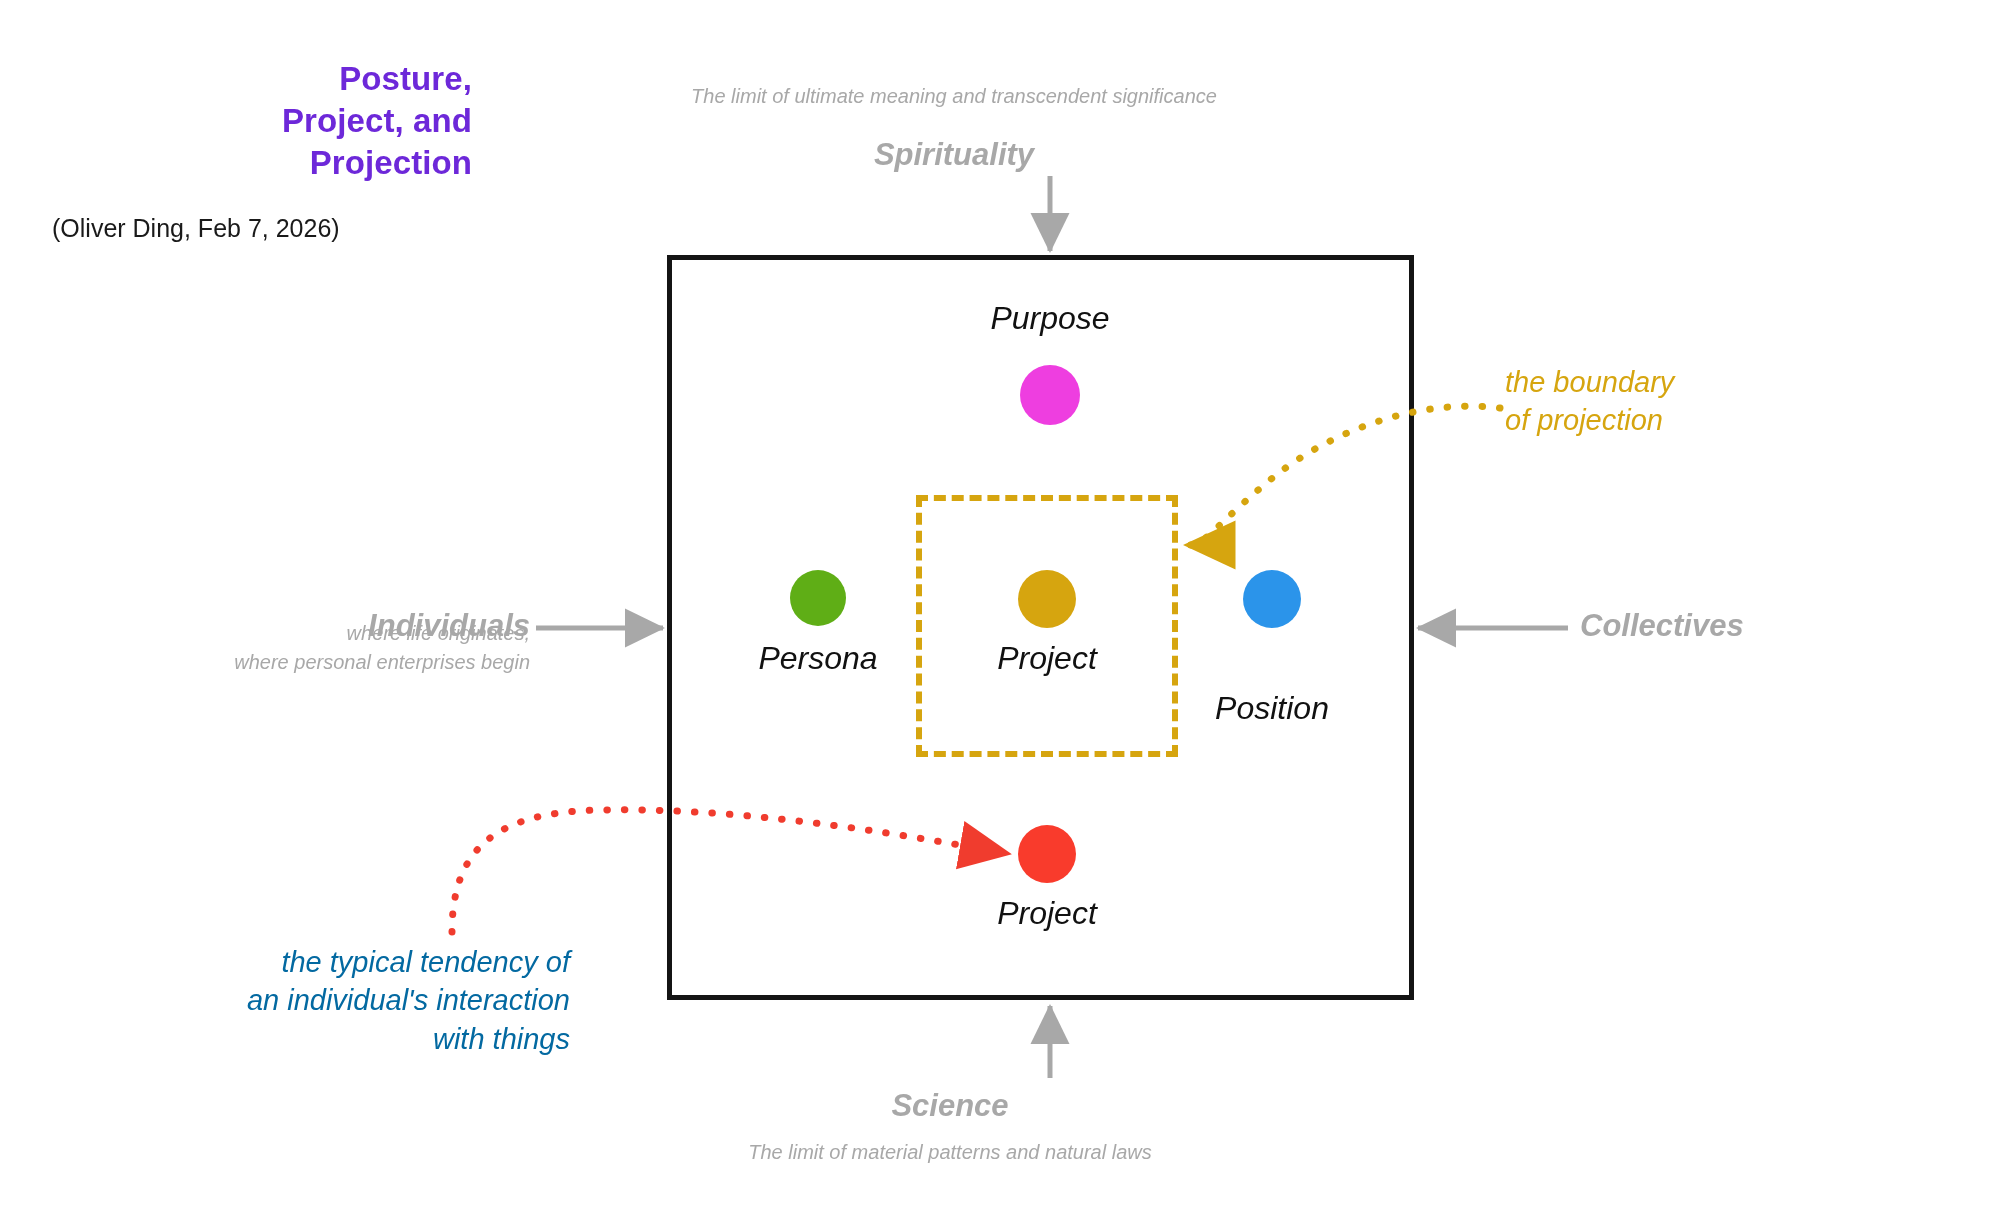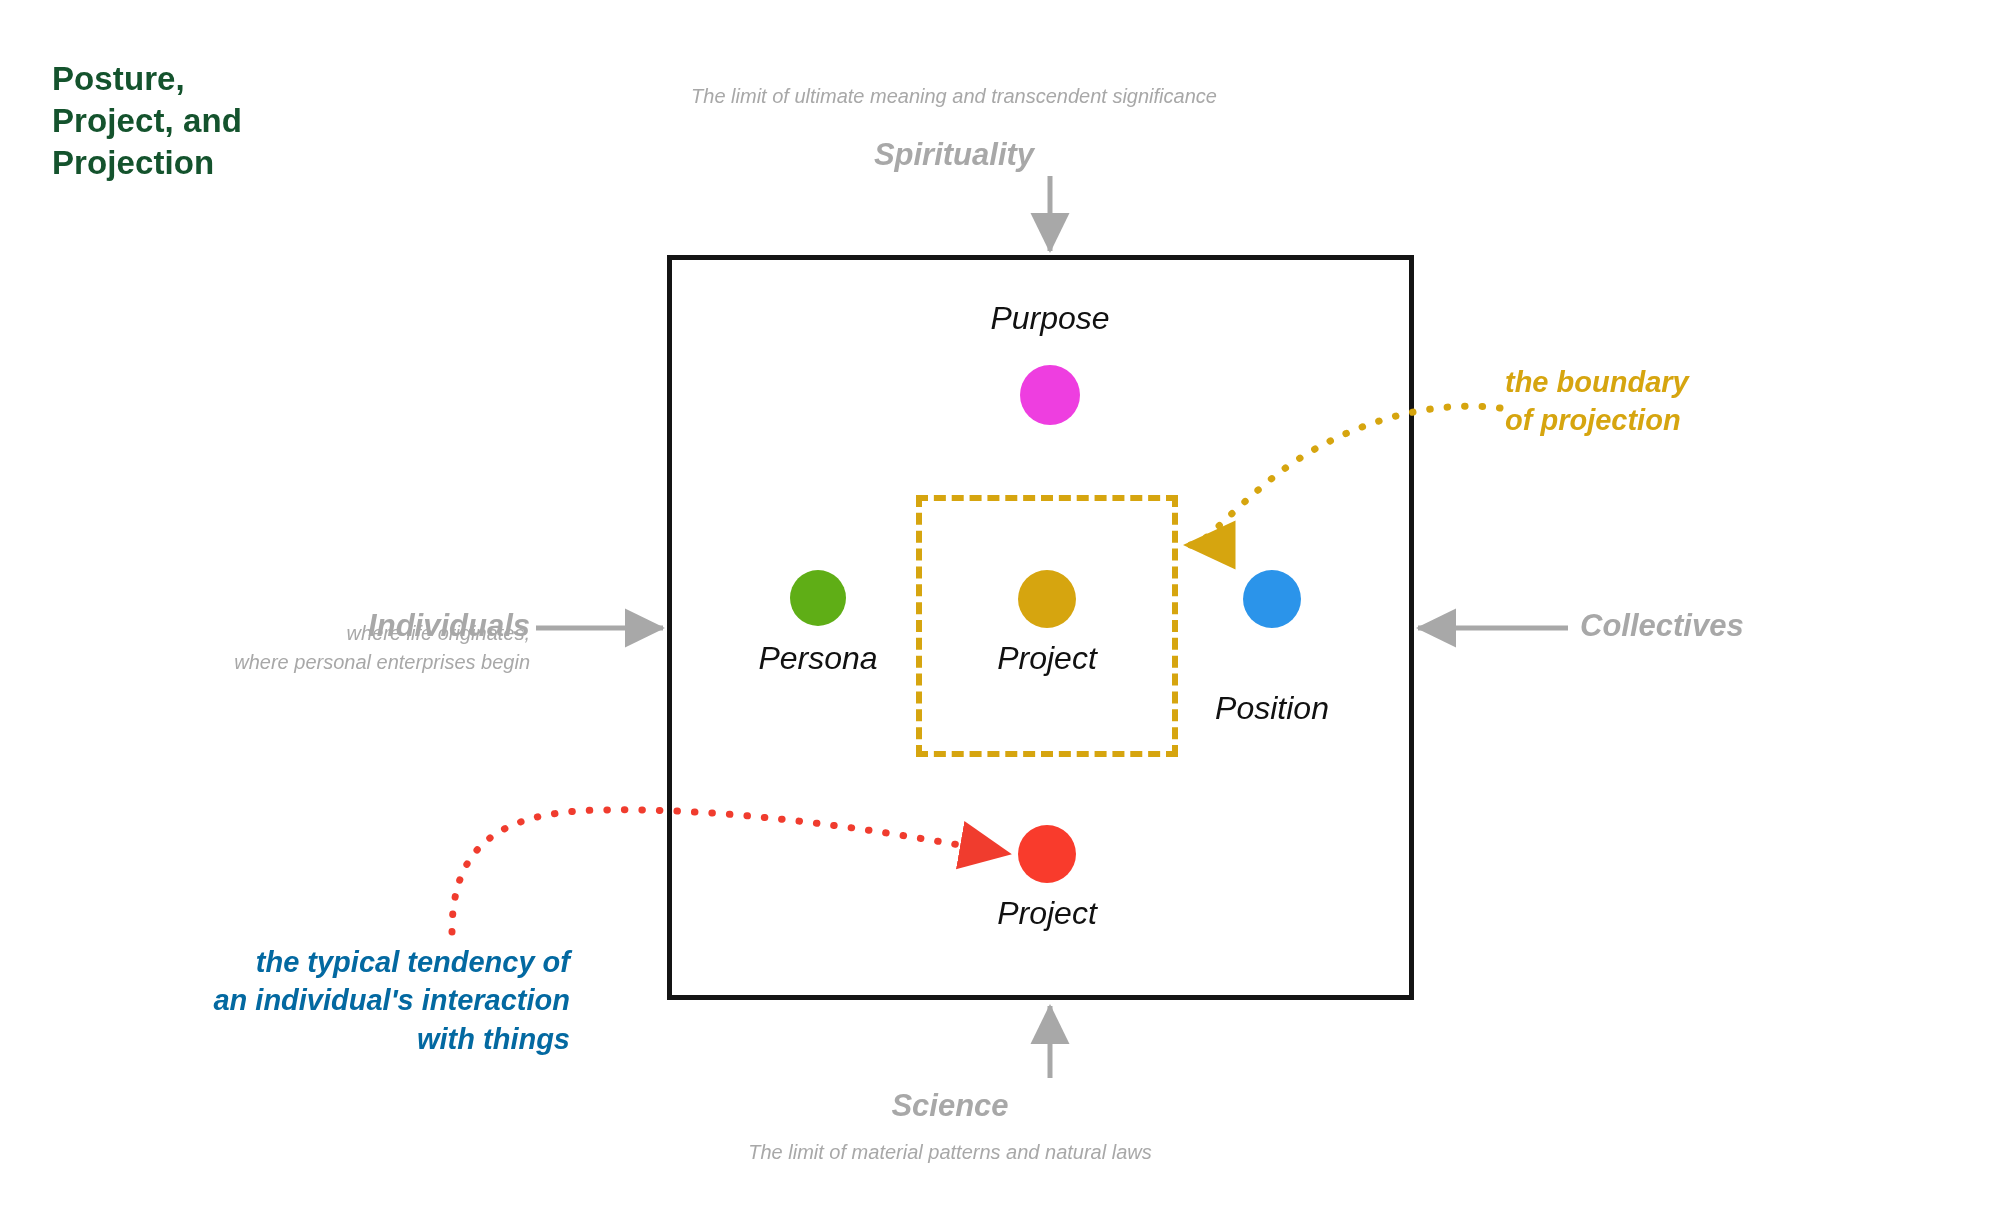--- a/index.html
+++ b/index.html
@@ -19,24 +19,25 @@
   
   #title-block {
     position: absolute;
     left: 52px;
     top: 58px;
     width: 420px;
   }
   #main-title {
     font-size: 33px;
     font-weight: bold;
-    color: #14532d;
+    color: #6d28d9;
     line-height: 1.28;
     letter-spacing: 0.1px;
     white-space: pre-line;
+    text-align: right;
   }
   #byline {
     margin-top: 29px;
     font-size: 25px;
     color: #1a1a1a;
     font-weight: normal;
   }
 
   
   #outer-frame {
@@ -129,21 +130,21 @@
   #individuals-label   { left: 0px;  top: 608px; width: 530px; text-align: right; }
   #individuals-caption { left: 0px;  top: 619px; width: 530px; text-align: right; }
 
   #collectives-label   { left: 1580px; top: 608px; text-align: left; }
   #collectives-caption { left: 1580px; top: 655px; text-align: left; }
 
   
   .callout {
     position: absolute;
     font-style: italic;
-    font-weight: bold;
+    font-weight: normal;
     font-size: 29px;
     line-height: 1.32;
     white-space: pre-line;
   }
   #boundary-callout {
     left: 1505px;
     top: 363px;
     color: #d6a50f;
     text-align: left;
   }
@@ -165,20 +166,21 @@
 </style>
 </head>
 <body>
 
 <div id="canvas">
 
   <div id="title-block">
     <div id="main-title">Posture,
 Project, and
 Projection</div>
+    <div id="byline">(Oliver Ding, Feb 7, 2026)</div>
   </div>
 
   <div class="grey-minor" id="spirituality-caption">The limit of ultimate meaning and transcendent significance</div>
   <div class="grey-major" id="spirituality-label">Spirituality</div>
 
   <div class="grey-major" id="science-label">Science</div>
   <div class="grey-minor" id="science-caption">The limit of material patterns and natural laws</div>
 
   <div class="grey-major" id="individuals-label">Individuals</div>
   <div class="grey-minor" id="individuals-caption">where life originates,

